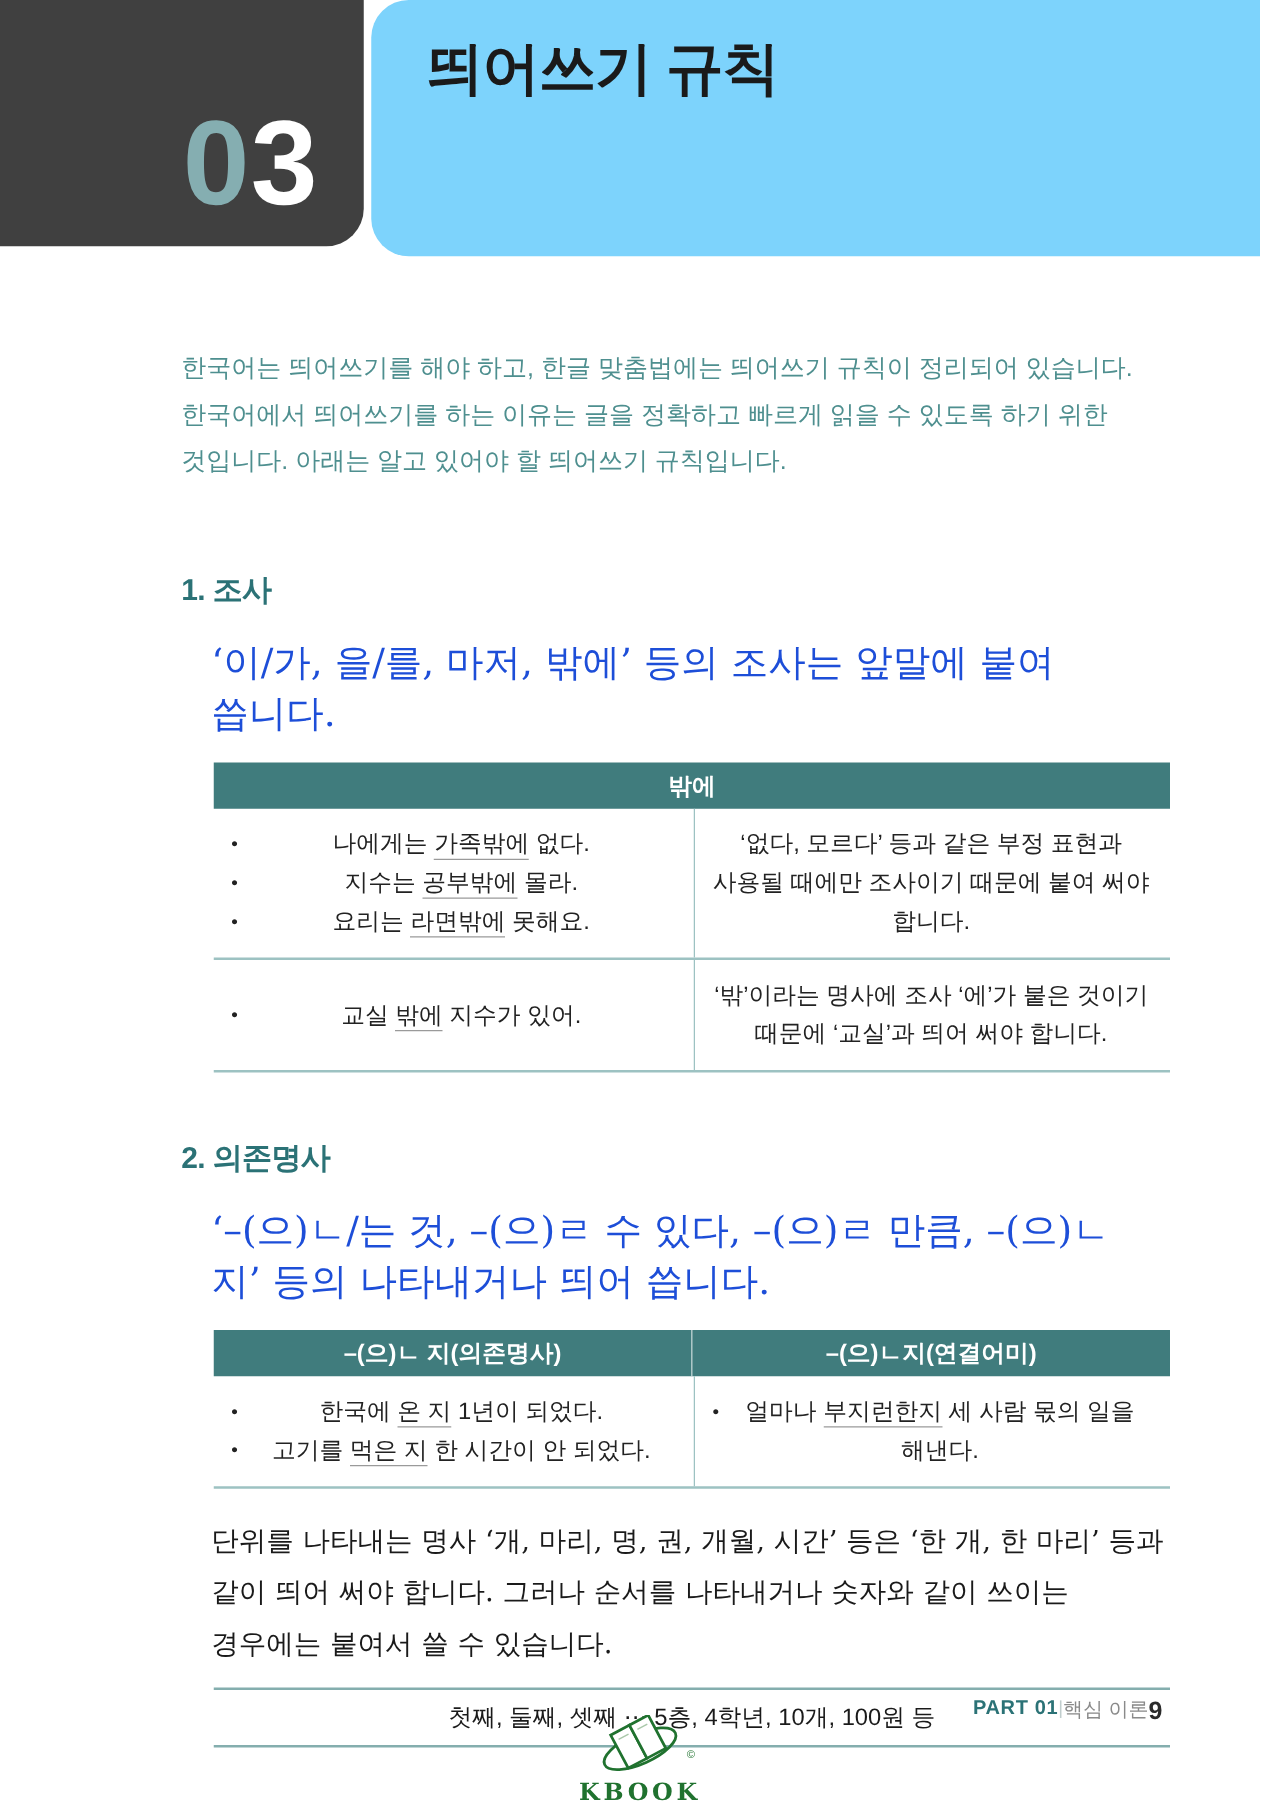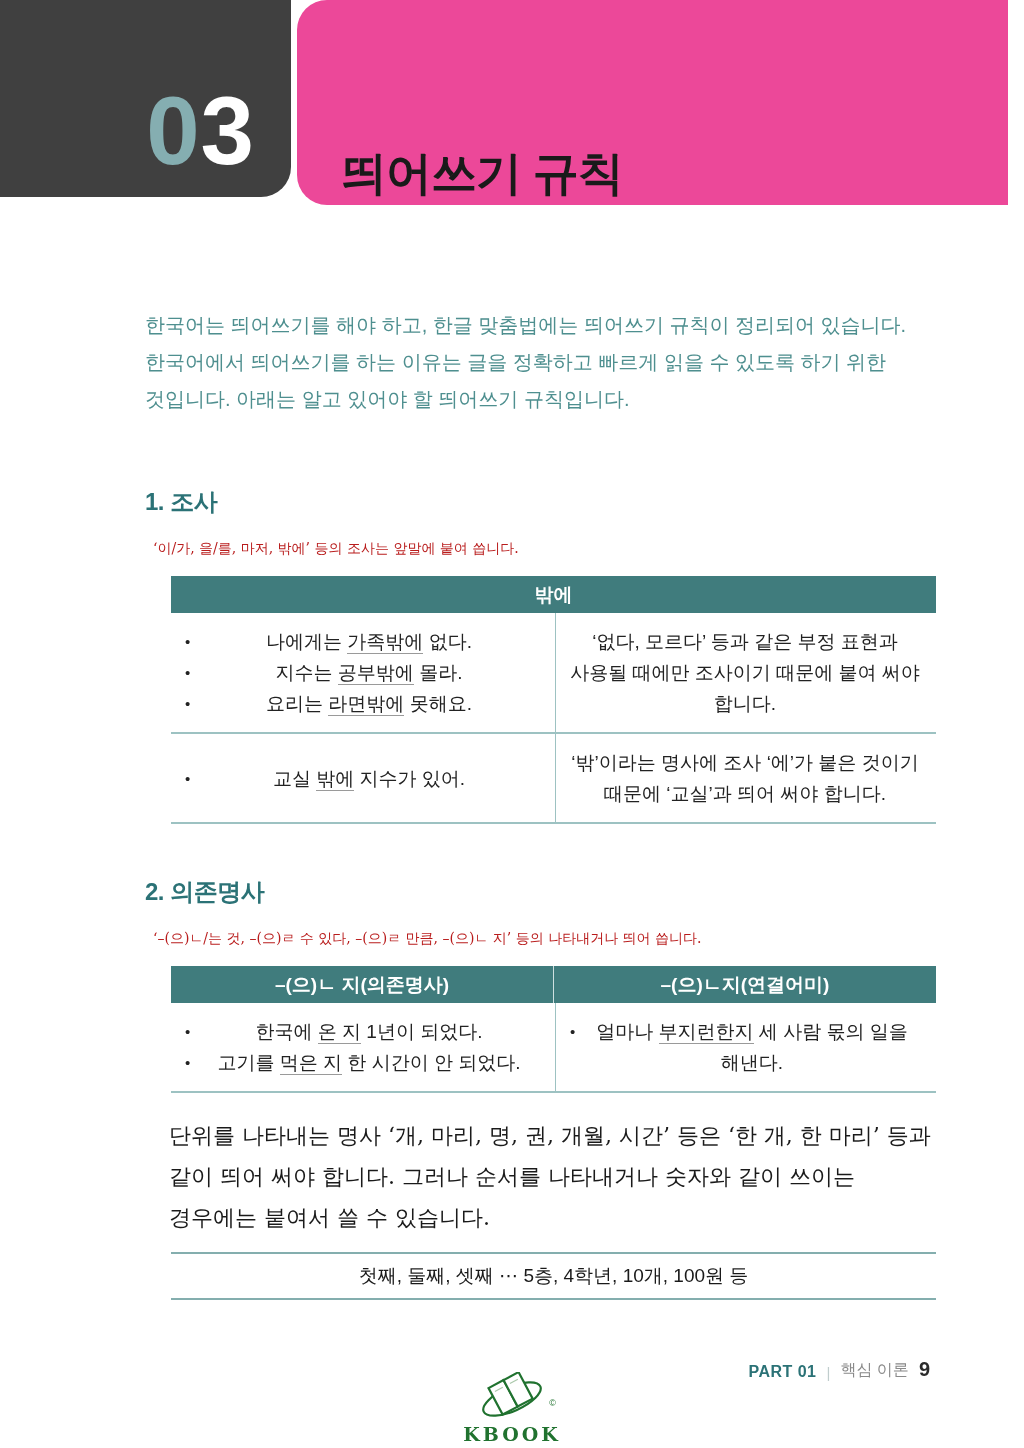--- a/index.html
+++ b/index.html
@@ -18,43 +18,43 @@
     padding:0 36px 18px 0;
   }
   .chapter-number {
     font-size:96px; font-weight:bold; line-height:1;
     letter-spacing:1px;
   }
   .num-dim  { color:#85aeb1; }
   .num-bright { color:#ffffff; }
   .title-box {
     position:absolute; top:0; left:297px; right:16px; height:205px;
-    background:#ec4899; border-radius:30px 0 0 30px;
-    display:flex; align-items:flex-end;
+    background:#7dd3fc; border-radius:30px 0 0 30px;
+    display:flex; align-items:flex-start;
     padding:24px 0 0 44px;
   }
   .chapter-title {
     font-size:46px; font-weight:bold; color:#1a1a1a; letter-spacing:-1px;
   }
 
   
   .main {
     position:absolute; top:205px; left:145px; width:786px;
   }
   .intro {
-    margin-top:102px; font-size:20px; line-height:37px; color:#4e8f8f;
+    margin-top:72px; font-size:20px; line-height:37px; color:#4e8f8f;
     word-break:keep-all;
   }
   .section-heading {
     font-size:24px; font-weight:bold; color:#2b7276; letter-spacing:-0.5px;
   }
   .sec1-heading { margin-top:68px; }
   .lead {
     font-family:"DejaVu Serif","Liberation Serif",serif;
-    font-size:14px; color:#b91c1c; margin-top:22px; margin-left:8px;
+    font-size:30px; color:#1d4ed8; margin-top:22px; margin-left:24px;
     word-break:keep-all;
   }
 
   
   .rule-table { margin-left:26px; margin-top:18px; width:765px; }
   .t-head {
     background:#407c7d; color:#ffffff; font-weight:bold; font-size:19px;
     height:37px; display:flex; align-items:center; justify-content:center;
   }
   .t-head-split { display:flex; height:37px; }
@@ -88,21 +88,21 @@
   .example-box {
     margin-left:26px; margin-top:14px; width:765px;
     border-top:2px solid #84aeae; border-bottom:2px solid #84aeae;
     height:48px; display:flex; align-items:center; justify-content:center;
     font-size:19px; color:#1a1a1a;
   }
 
   
   .footer-line {
     position:absolute; top:1358px; right:94px;
-    display:flex; align-items:flex-end; gap:10px;
+    display:flex; align-items:flex-start; 
   }
   .footer-part { color:#2b7276; font-weight:bold; font-size:16px; letter-spacing:0.5px; }
   .footer-sep { color:#c0cdcd; font-size:15px; }
   .footer-name { color:#8a8a8a; font-size:16px; }
   .footer-page { color:#2b2b2b; font-weight:bold; font-size:20px; }
 
   .logo {
     position:absolute; top:1372px; left:0; right:0;
     display:flex; flex-direction:column; align-items:center;
   }

